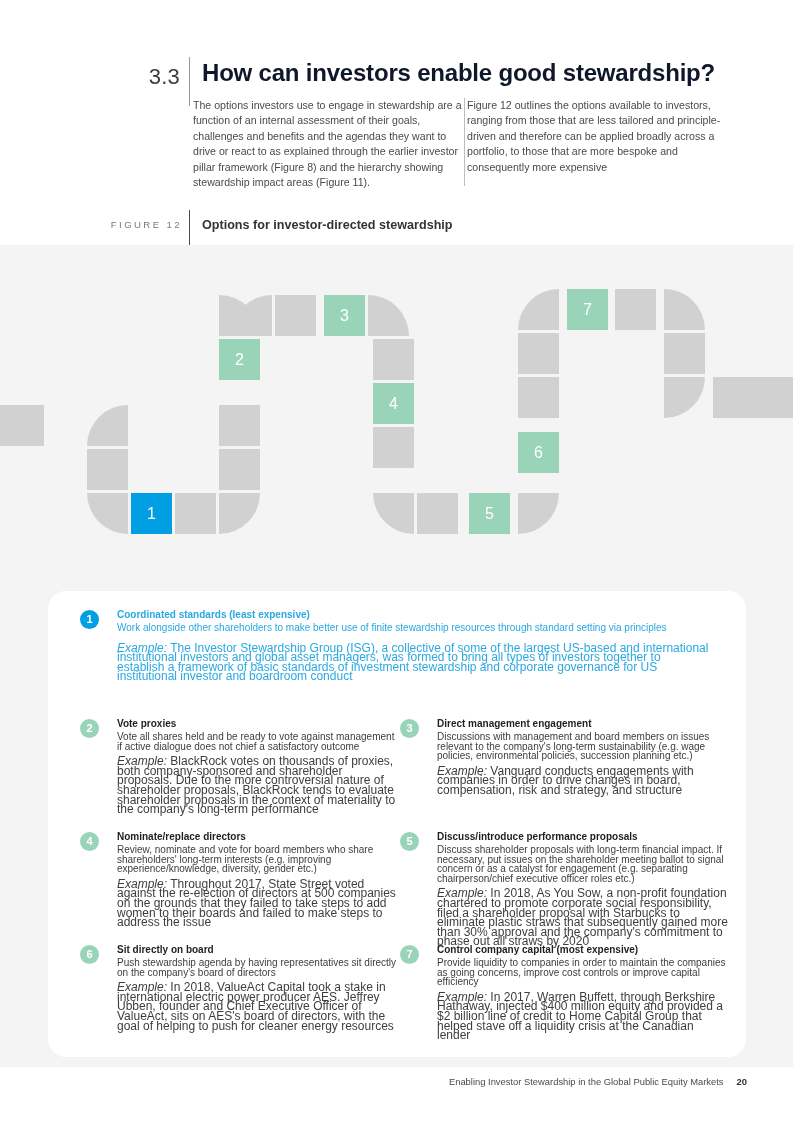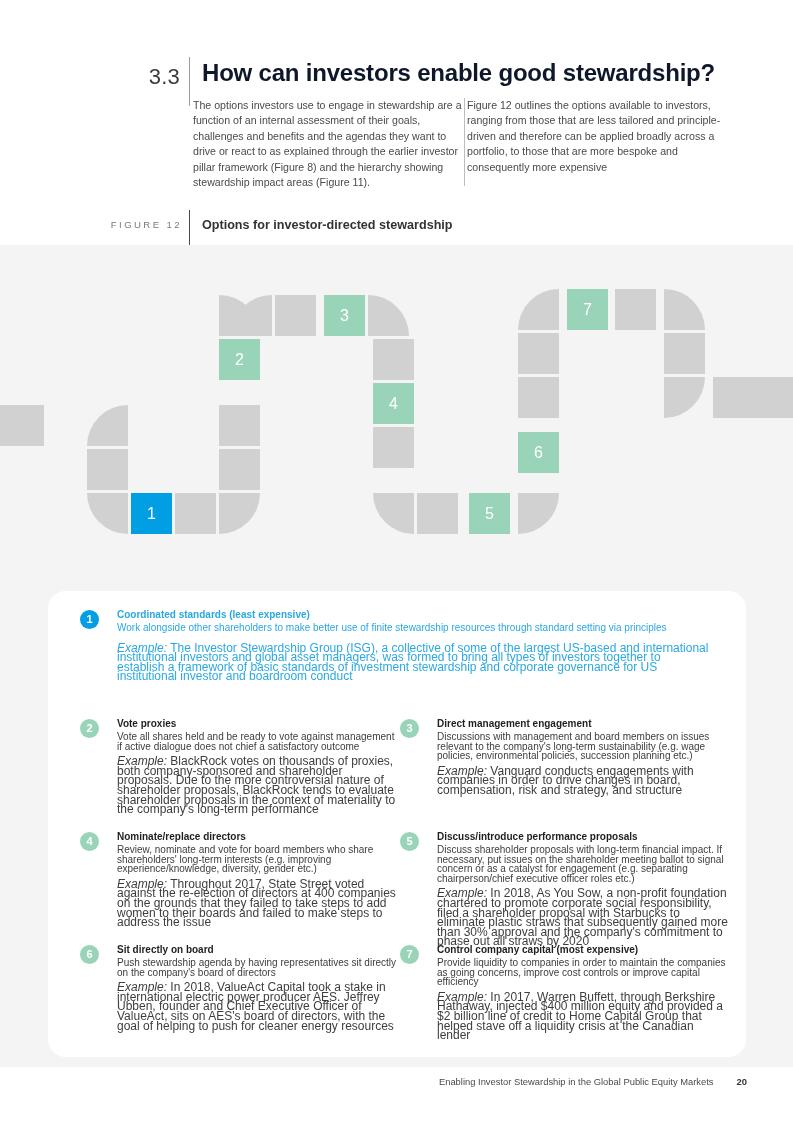--- a/index.html
+++ b/index.html
@@ -84,21 +84,21 @@
   .blue-text .it-title,.blue-text .it-desc,.blue-text .it-ex{color:#2aa8e0;}
   .dark-text .it-title{color:#1f1f1f;}
   .dark-text .it-desc,.dark-text .it-ex{color:#3d3d3d;}
 
   
   .footer{
     position:absolute; left:0; top:1076px; width:793px; height:16px;
     text-align:right; padding-right:46px; box-sizing:border-box;
     font-size:9.4px; color:#4a4a4a;
   }
-  .footer .pg{margin-left:23px; font-weight:700; color:#333;}
+  .footer .pg{margin-left:13px; font-weight:700; color:#333;}
 </style>
 </head>
 <body>
 
 <div class="section-head">
   <div class="sec-num">3.3</div>
   <div class="sec-rule"></div>
   <div class="sec-title">How can investors enable good stewardship?</div>
 </div>
 
@@ -185,21 +185,21 @@
       <p class="it-desc">Discussions with management and board members on issues relevant to the company's long-term sustainability (e.g. wage policies, environmental policies, succession planning etc.)</p>
       <p class="it-ex"><em>Example:</em><span> Vanguard conducts engagements with companies in order to drive changes in board, compensation, risk and strategy, and structure</span></p>
     </div>
   </div>
 
   <div class="item dark-text" style="left:32px;top:241px;width:318px;">
     <div class="badge green">4</div>
     <div class="item-body" style="width:281px;">
       <p class="it-title">Nominate/replace directors</p>
       <p class="it-desc">Review, nominate and vote for board members who share shareholders' long-term interests (e.g. improving experience/knowledge, diversity, gender etc.)</p>
-      <p class="it-ex"><em>Example:</em><span> Throughout 2017, State Street voted against the re-election of directors at 400 companies on the grounds that they failed to take steps to add women to their boards and failed to make steps to address the issue</span></p>
+      <p class="it-ex"><em>Example:</em><span> Throughout 2017, State Street voted against the re-election of directors at 500 companies on the grounds that they failed to take steps to add women to their boards and failed to make steps to address the issue</span></p>
     </div>
   </div>
 
   <div class="item dark-text" style="left:352px;top:241px;width:330px;">
     <div class="badge green">5</div>
     <div class="item-body" style="width:293px;">
       <p class="it-title">Discuss/introduce performance proposals</p>
       <p class="it-desc">Discuss shareholder proposals with long-term financial impact. If necessary, put issues on the shareholder meeting ballot to signal concern or as a catalyst for engagement (e.g. separating chairperson/chief executive officer roles etc.)</p>
       <p class="it-ex"><em>Example:</em><span> In 2018, As You Sow, a non-profit foundation chartered to promote corporate social responsibility, filed a shareholder proposal with Starbucks to eliminate plastic straws that subsequently gained more than 30% approval and the company's commitment to phase out all straws by 2020</span></p>
     </div>

